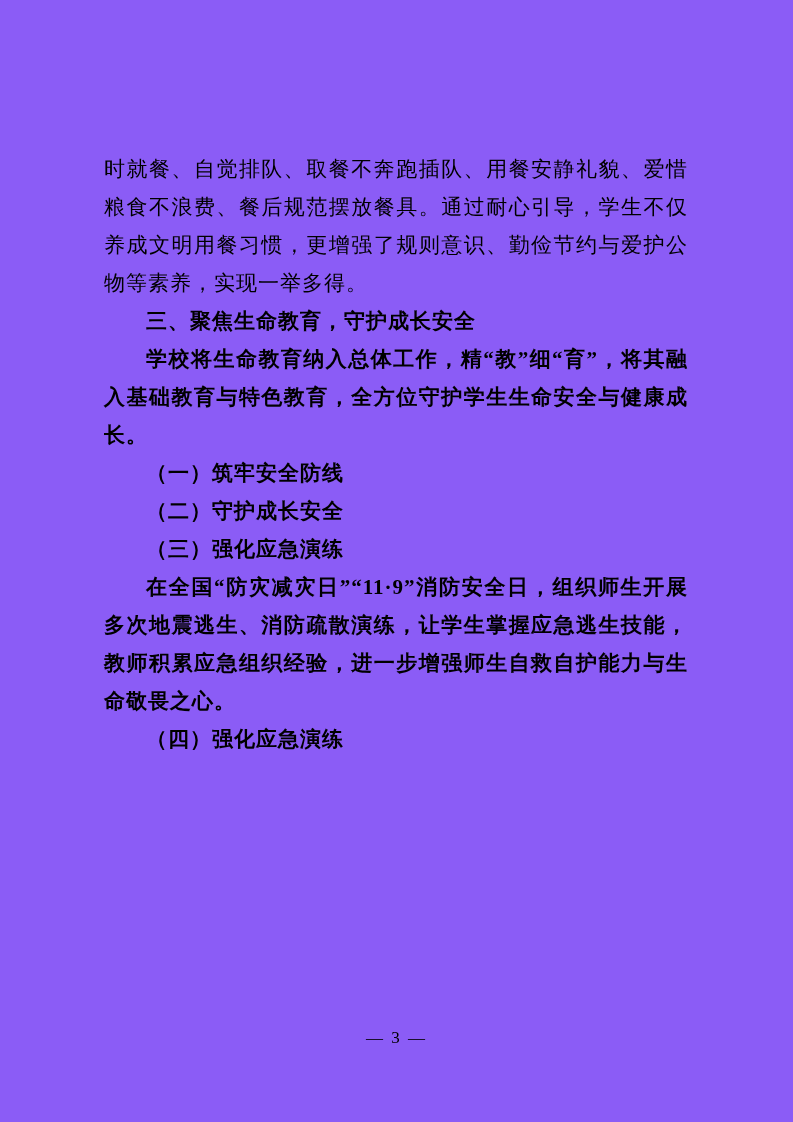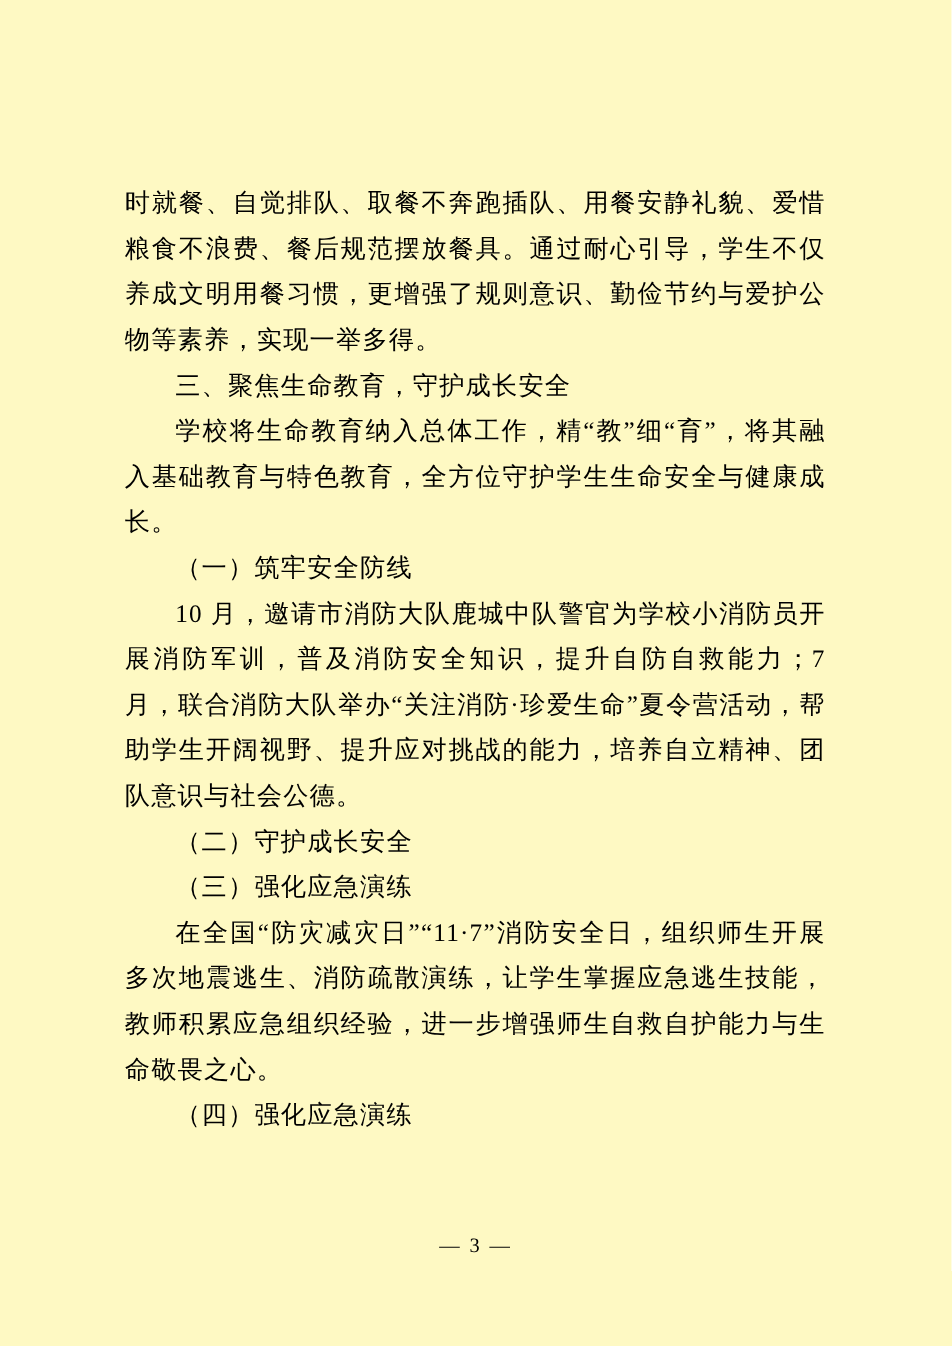--- a/index.html
+++ b/index.html
@@ -4,21 +4,21 @@
   <style>
     html, body {
       margin: 0;
       padding: 0;
       background: #ffffff;
     }
     .page {
       position: relative;
       width: 793px;
       height: 1122px;
-      background: #fef9c3;
+      background: #8b5cf6;
       font-family: "Liberation Serif", "DejaVu Serif", serif;
       color: #000000;
       overflow: hidden;
       margin: 0 auto;
     }
     .content {
       position: absolute;
       top: 150px;
       left: 104px;
       width: 584px;
@@ -27,23 +27,24 @@
       margin: 0;
       font-size: 21px;
       line-height: 38px;
       text-align: justify;
       text-justify: inter-ideograph;
       letter-spacing: 1px;
       word-break: break-all;
     }
     .para.indent {
       text-indent: 2em;
+      font-weight: bold;
     }
     .para.heading {
-      font-weight: 400;
+      font-weight: 700;
       text-indent: 2em;
     }
     .footer {
       position: absolute;
       left: 0;
       right: 0;
       top: 1028px;
       text-align: center;
       font-size: 17px;
       letter-spacing: 2px;
@@ -57,27 +58,26 @@
   <div class="content">
 
     <p class="para">时就餐、自觉排队、取餐不奔跑插队、用餐安静礼貌、爱惜粮食不浪费、餐后规范摆放餐具。通过耐心引导，学生不仅养成文明用餐习惯，更增强了规则意识、勤俭节约与爱护公物等素养，实现一举多得。</p>
 
     <p class="para heading">三、聚焦生命教育，守护成长安全</p>
 
     <p class="para indent">学校将生命教育纳入总体工作，精“教”细“育”，将其融入基础教育与特色教育，全方位守护学生生命安全与健康成长。</p>
 
     <p class="para heading">（一）筑牢安全防线</p>
 
-    <p class="para indent">10 月，邀请市消防大队鹿城中队警官为学校小消防员开展消防军训，普及消防安全知识，提升自防自救能力；7 月，联合消防大队举办“关注消防·珍爱生命”夏令营活动，帮助学生开阔视野、提升应对挑战的能力，培养自立精神、团队意识与社会公德。</p>
 
     <p class="para heading">（二）守护成长安全</p>
 
 
     <p class="para heading">（三）强化应急演练</p>
 
-    <p class="para indent">在全国“防灾减灾日”“11·7”消防安全日，组织师生开展多次地震逃生、消防疏散演练，让学生掌握应急逃生技能，教师积累应急组织经验，进一步增强师生自救自护能力与生命敬畏之心。</p>
+    <p class="para indent">在全国“防灾减灾日”“11·9”消防安全日，组织师生开展多次地震逃生、消防疏散演练，让学生掌握应急逃生技能，教师积累应急组织经验，进一步增强师生自救自护能力与生命敬畏之心。</p>
 
     <p class="para heading">（四）强化应急演练</p>
 
   </div>
 
   <div class="footer">— 3 —</div>
 </div>
 
 </body></html>

